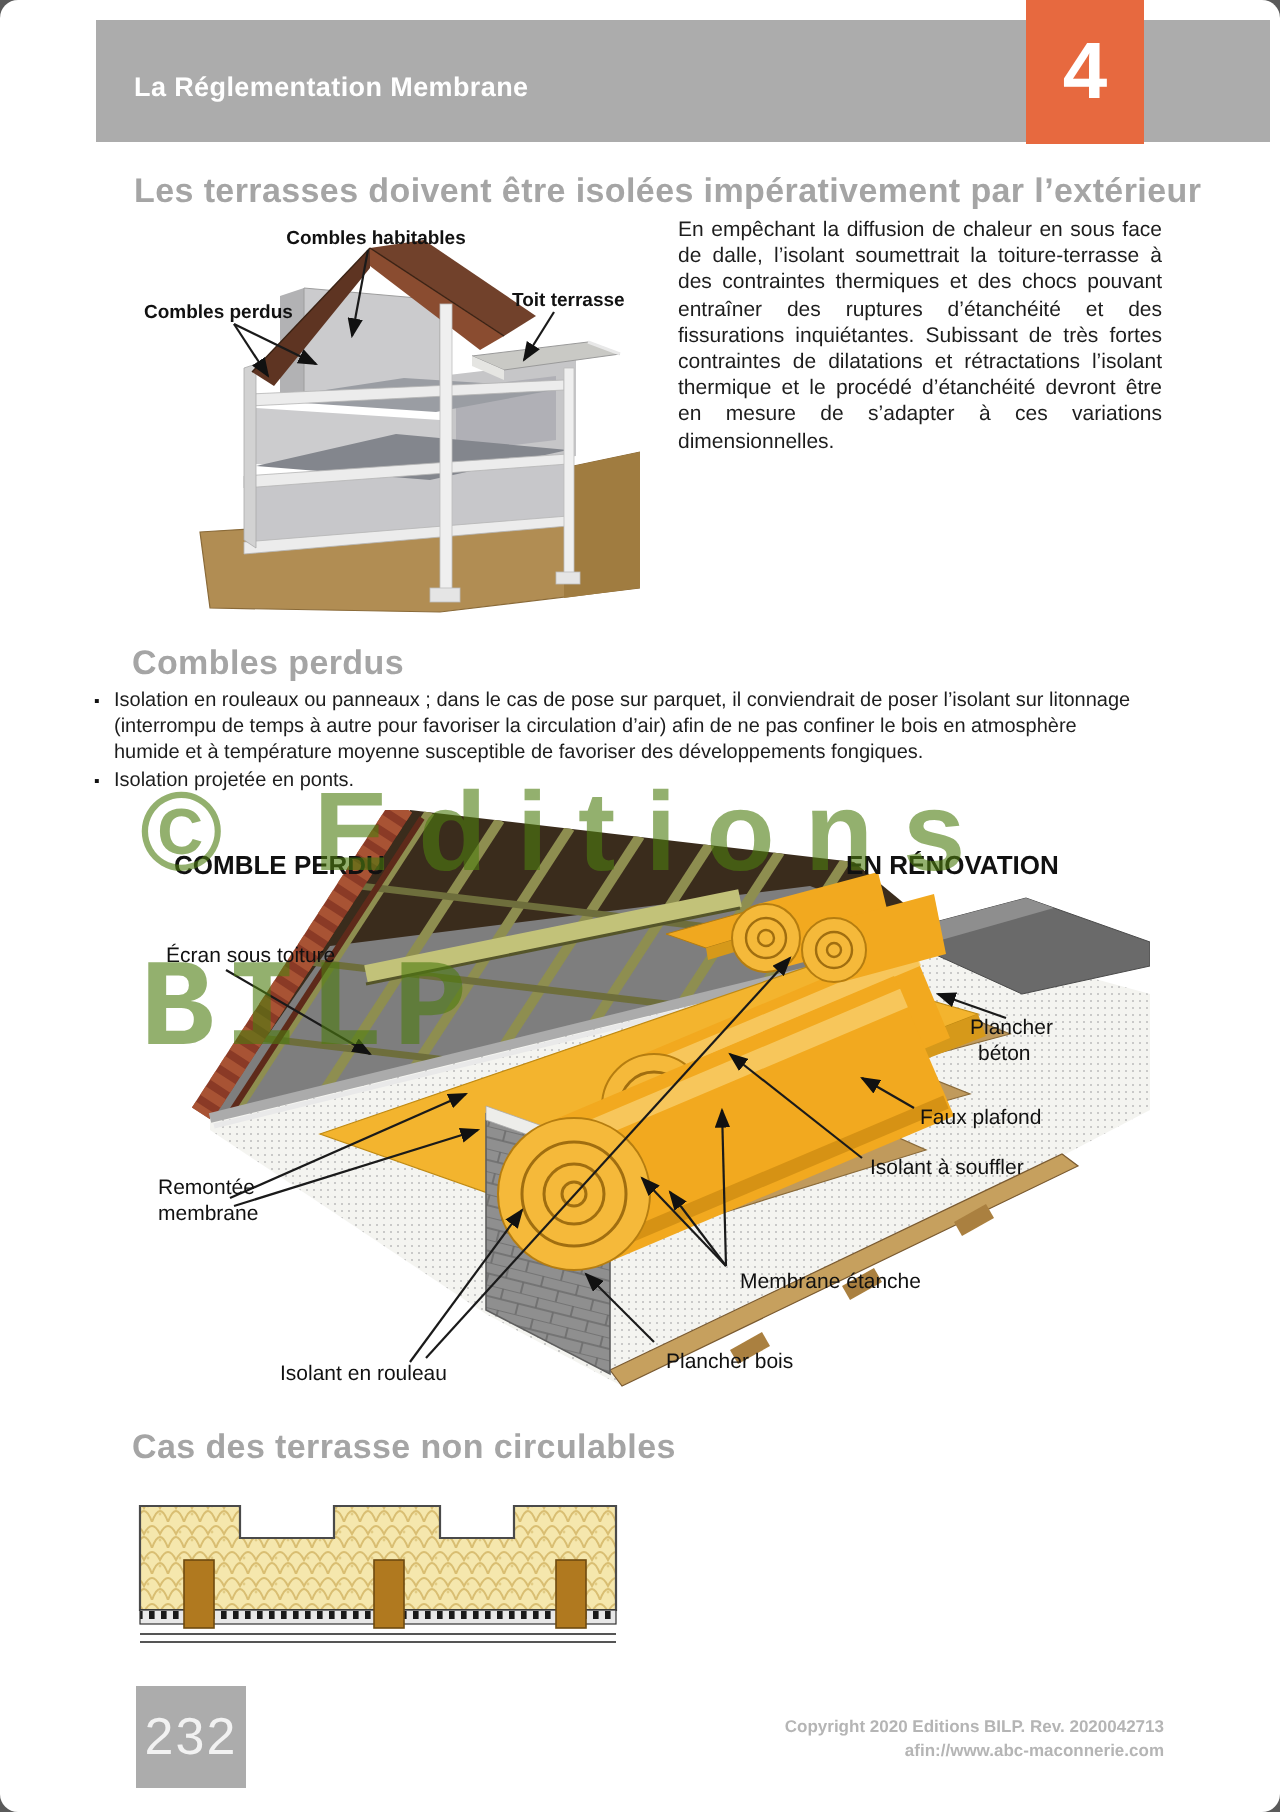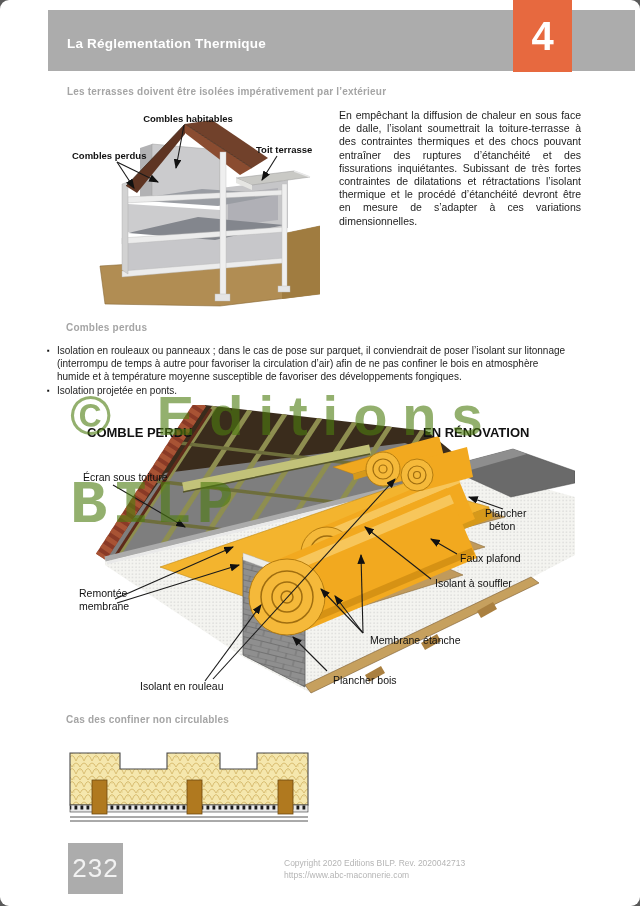--- a/index.html
+++ b/index.html
@@ -14,21 +14,21 @@
     border-radius:9px;overflow:hidden;margin:0 auto;
     font-family:"Liberation Sans",sans-serif;
   }
   
   .header-bar{position:absolute;left:48px;top:10px;width:587px;height:61px;background:var(--header_bar);}
   .header-title{position:absolute;left:19px;top:26px;font-weight:bold;font-size:13.5px;color:#fff;letter-spacing:.2px;}
   .chapter-box{position:absolute;left:513px;top:0;width:59px;height:72px;background:var(--accent);
     display:flex;align-items:center;justify-content:center;}
   .chapter-box span{font-weight:bold;font-size:40px;color:#fff;line-height:1;}
   
-  .sec-title{position:absolute;margin:0;font-weight:bold;font-size:10px;color:var(--section_title);letter-spacing:.2px;}
+  .sec-title{position:absolute;margin:0;font-weight:bold;font-size:17px;color:var(--section_title);letter-spacing:.2px;}
   .t1{left:67px;top:86px;}
   .t2{left:66px;top:322px;}
   .t3{left:66px;top:714px;}
   
   .body{position:absolute;margin:0;font-size:10.5px;line-height:13.2px;color:#1d1d1d;}
   .just{text-align:justify;}
   .p1{left:327px;top:109px;width:242px;margin-left:12px;}
   .p2{left:330px;top:729px;width:238px;line-height:13.6px;}
   
   .bullets{position:absolute;left:47px;top:344px;width:522px;}
@@ -41,35 +41,35 @@
   .wm1{display:block;font-size:56px;letter-spacing:15px;line-height:88px;}
   .wm2{display:block;font-size:62px;letter-spacing:5px;line-height:92px;font-family:Liberation Mono, monospace;}
   
   .house-svg{position:absolute;left:70px;top:108px;}
   .diagram-svg{position:absolute;left:65px;top:405px;}
   .floor-svg{position:absolute;left:68px;top:748px;}
   
   .page-num{position:absolute;left:68px;top:843px;width:55px;height:51px;background:var(--footer_box);
     display:flex;align-items:center;justify-content:center;}
   .page-num span{font-size:26px;color:#f2f2f2;letter-spacing:1px;}
-  .copyright{position:absolute;left:284px;top:858px;width:266px;text-align:left;
-    font-size:8.5px;line-height:11.5px;color:#b5b5b5;}
+  .copyright{position:absolute;left:316px;top:858px;width:266px;text-align:right;
+    font-size:8.5px;line-height:11.5px;color:#b5b5b5;font-weight:bold;}
   
   .hlbl{font:bold 9.5px "Liberation Sans",sans-serif;fill:#111;}
   .dtitle{font:bold 13px "Liberation Sans",sans-serif;fill:#111;}
   .dlbl{font:10.5px "Liberation Sans",sans-serif;fill:#111;}
   .arrow{stroke:#1a1a1a;stroke-width:1.1;fill:none;}
 </style>
 </head>
 <body>
 
 <div class="page">
 
   <div class="header-bar">
-    <span class="header-title">La Réglementation Thermique</span>
+    <span class="header-title">La Réglementation Membrane</span>
   </div>
   <div class="chapter-box">
     <span>4</span>
   </div>
 
   <h2 class="sec-title t1">Les terrasses doivent être isolées impérativement par l’extérieur</h2>
 
   <svg class="house-svg" width="250" height="202" viewBox="0 0 250 202">
     <defs>
       <marker id="h-ah" markerWidth="9" markerHeight="7" refX="8" refY="3.5" orient="auto">
@@ -292,21 +292,21 @@
     <text class="dlbl" x="14" y="205">membrane</text>
     <text class="dlbl" x="75" y="285">Isolant en rouleau</text>
     <text class="dlbl" x="268" y="279">Plancher bois</text>
     <text class="dlbl" x="305" y="239">Membrane étanche</text>
     <text class="dlbl" x="370" y="182">Isolant à souffler</text>
     <text class="dlbl" x="395" y="157">Faux plafond</text>
     <text class="dlbl" x="420" y="112">Plancher</text>
     <text class="dlbl" x="424" y="125">béton</text>
   </svg>
 
-  <h2 class="sec-title t3">Cas des confiner non circulables</h2>
+  <h2 class="sec-title t3">Cas des terrasse non circulables</h2>
 
   <svg class="floor-svg" width="242" height="76" viewBox="0 0 242 76">
     <defs>
       <pattern id="f-ins" width="16" height="13" patternUnits="userSpaceOnUse">
         <rect width="16" height="13" fill="#F5E7AD"></rect>
         <path d="M0,13 Q4,2 8,13 Q12,2 16,13" stroke="#D9BE72" stroke-width="1" fill="none"></path>
         <path d="M-4,6 Q0,-2 4,6 Q8,-2 12,6 Q16,-2 20,6" stroke="#D9BE72" stroke-width="1" fill="none"></path>
         <circle cx="6" cy="5" r="0.7" fill="#E2CC85"></circle>
         <circle cx="12" cy="9" r="0.7" fill="#E2CC85"></circle>
       </pattern>
@@ -325,16 +325,16 @@
     <line x1="2" y1="69" x2="240" y2="69" stroke="#555555" stroke-width="1"></line>
     <line x1="2" y1="73" x2="240" y2="73" stroke="#555555" stroke-width="1"></line>
   </svg>
 
 
   <div class="page-num">
     <span>232</span>
   </div>
   <div class="copyright">
     <div>Copyright 2020 Editions BILP. Rev. 2020042713</div>
-    <div>https://www.abc-maconnerie.com</div>
+    <div>afin://www.abc-maconnerie.com</div>
   </div>
 
 </div>
 
 </body></html>

